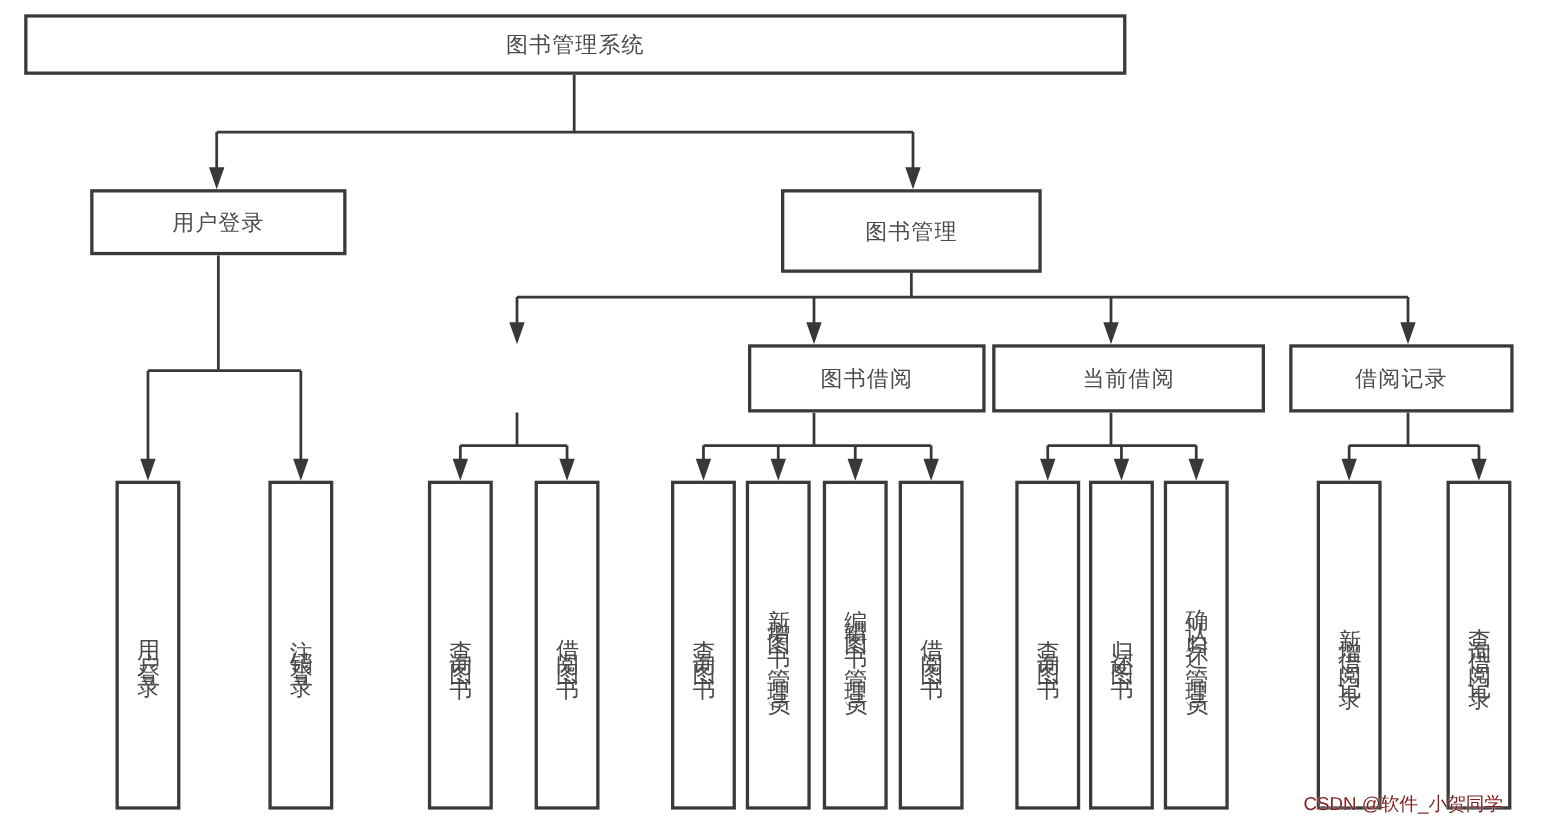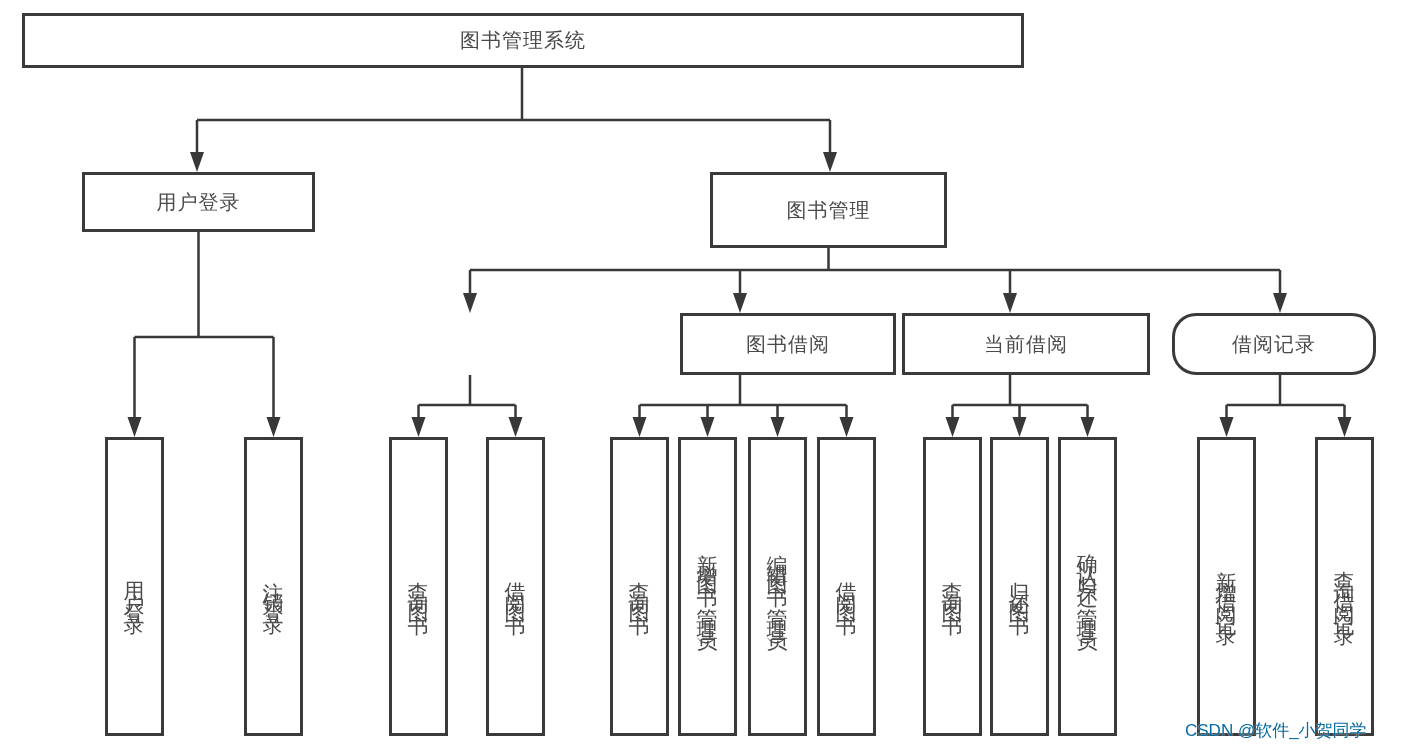--- a/index.html
+++ b/index.html
@@ -55,21 +55,21 @@
     width: 59px;
     height: 299px;
     top: 437px;
   }
   .watermark {
     position: absolute;
     left: 1185px;
     top: 719px;
     width: 215px;
     font-size: 17px;
-    color: #0369a1;
+    color: #7f1d1d;
     text-shadow: 0 0 2px #ffffff;
     white-space: nowrap;
   }
 </style>
 </head>
 <body>
 
 <div class="canvas">
 
   <svg class="wires" viewBox="0 0 1405 747" xmlns="http://www.w3.org/2000/svg">
@@ -122,21 +122,21 @@
     </g>
   </svg>
 
   <div class="box h-box" style="left:22px; top:13px; width:1002px; height:55px;">图书管理系统</div>
 
   <div class="box h-box" style="left:82px; top:172px; width:233px; height:60px;">用户登录</div>
   <div class="box h-box" style="left:710px; top:172px; width:237px; height:76px;">图书管理</div>
 
   <div class="box h-box" style="left:632px; top:313px; width:216px; height:62px;margin-left:48px;">图书借阅</div>
   <div class="box h-box" style="left:902px; top:313px; width:248px; height:62px;">当前借阅</div>
-  <div class="box h-box" style="left:1172px; top:313px; width:204px; height:62px;border-radius:24px;">借阅记录</div>
+  <div class="box h-box" style="left:1172px; top:313px; width:204px; height:62px;">借阅记录</div>
 
   <div class="box v-box" style="left:105px;">用户登录</div>
   <div class="box v-box" style="left:244px;">注销登录</div>
 
   <div class="box v-box" style="left:389px;">查询图书</div>
   <div class="box v-box" style="left:486px;">借阅图书</div>
 
   <div class="box v-box" style="left:610px;">查询图书</div>
   <div class="box v-box" style="left:678px;">新增图书（管理员）</div>
   <div class="box v-box" style="left:748px;">编辑图书（管理员）</div>

